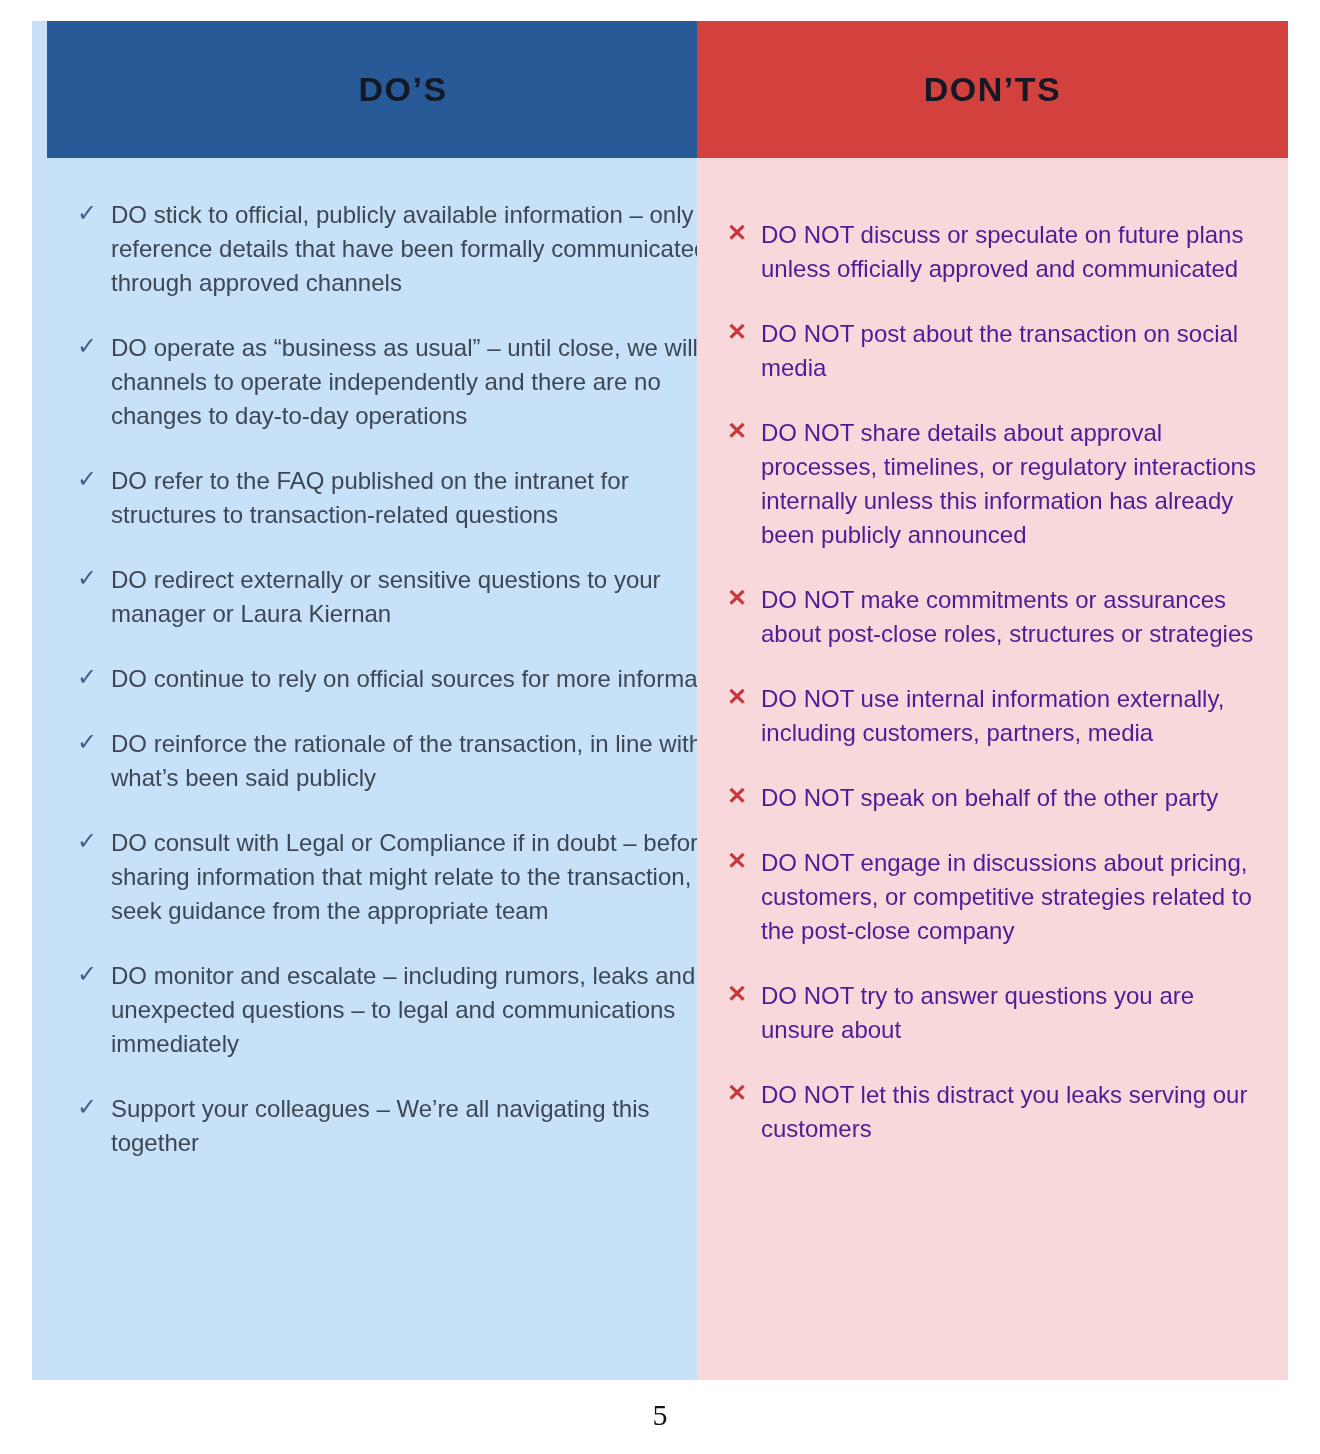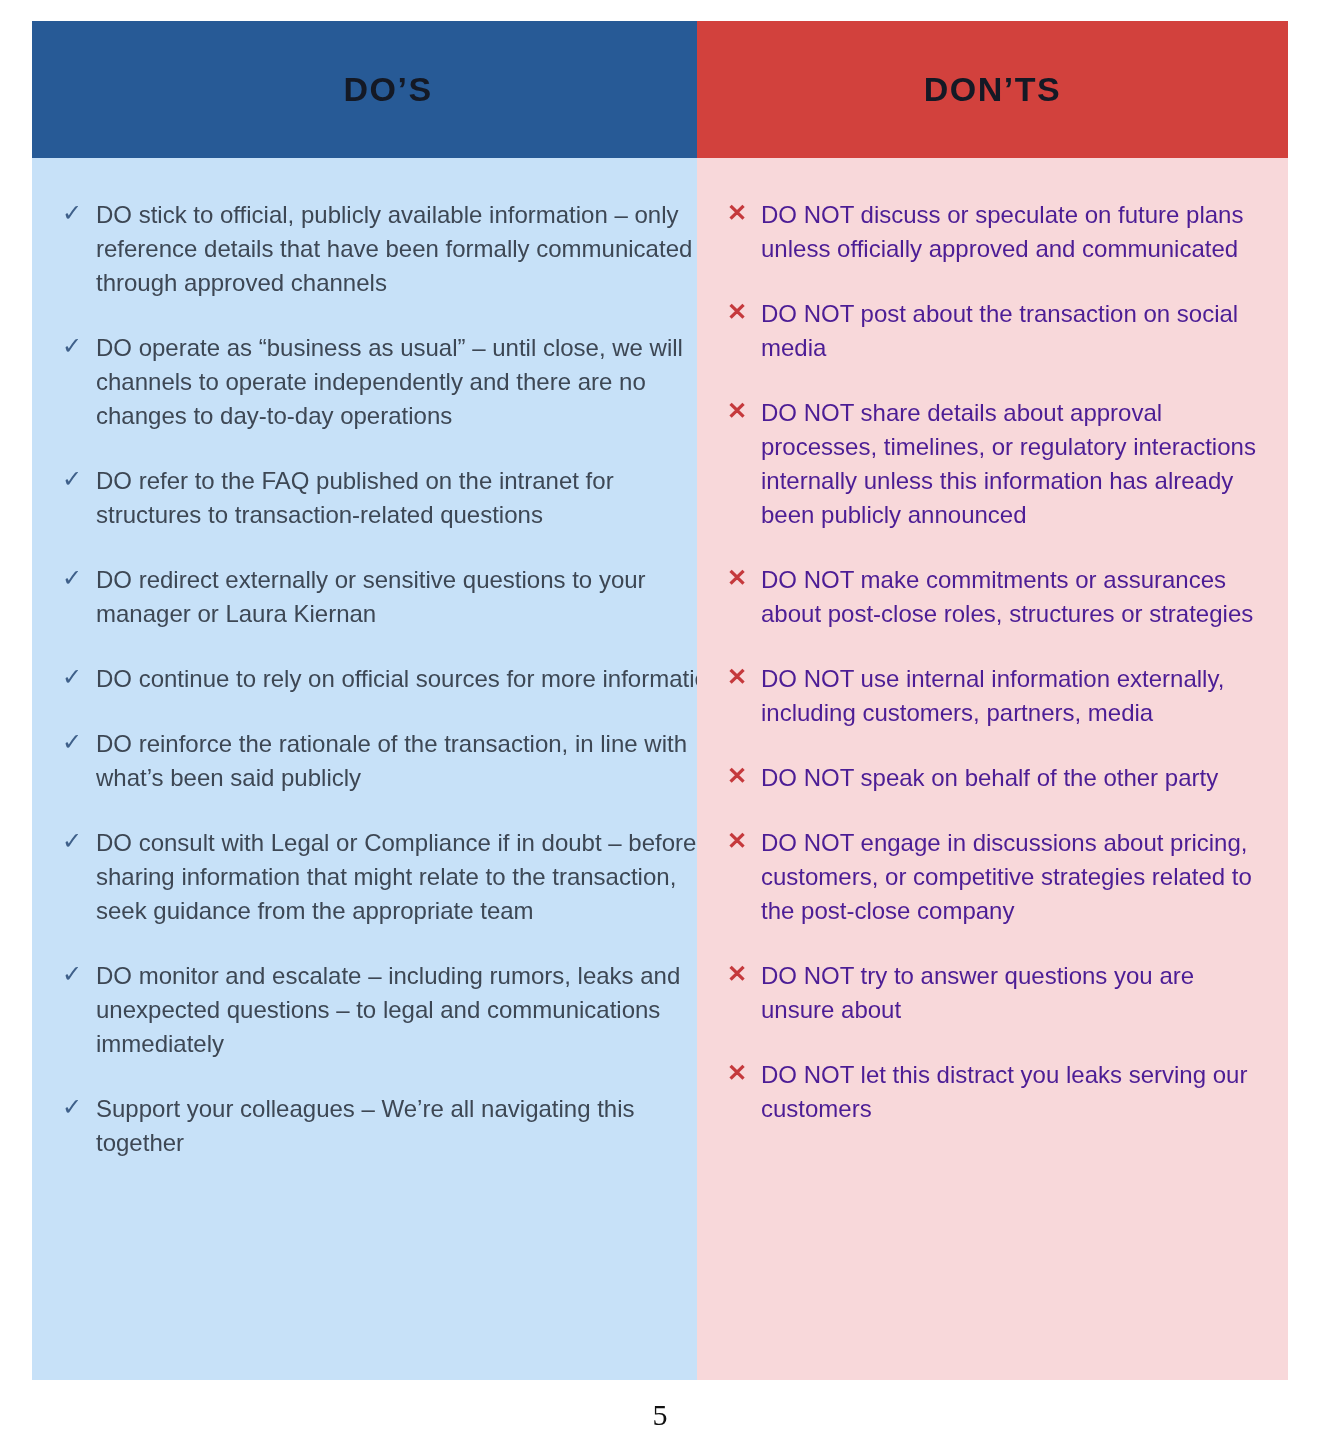--- a/index.html
+++ b/index.html
@@ -21,25 +21,27 @@
     position: absolute;
     top: 21px;
     height: 1359px;
     display: flex;
     flex-direction: column;
   }
   .panel.dos {
     left: 32px;
     width: 712px;
     background: #c7e1f8;
+    padding-left: 15px;
   }
   .panel.donts {
     left: 697px;
     width: 591px;
     background: #f8d8da;
+    gap: 20px;
   }
   .panel-header {
     flex: 0 0 137px;
     display: flex;
     align-items: center;
     justify-content: center;
   }
   .panel.dos .panel-header { background: #275a96; }
   .panel.donts .panel-header { background: #d2413d; }
   .panel-title {

